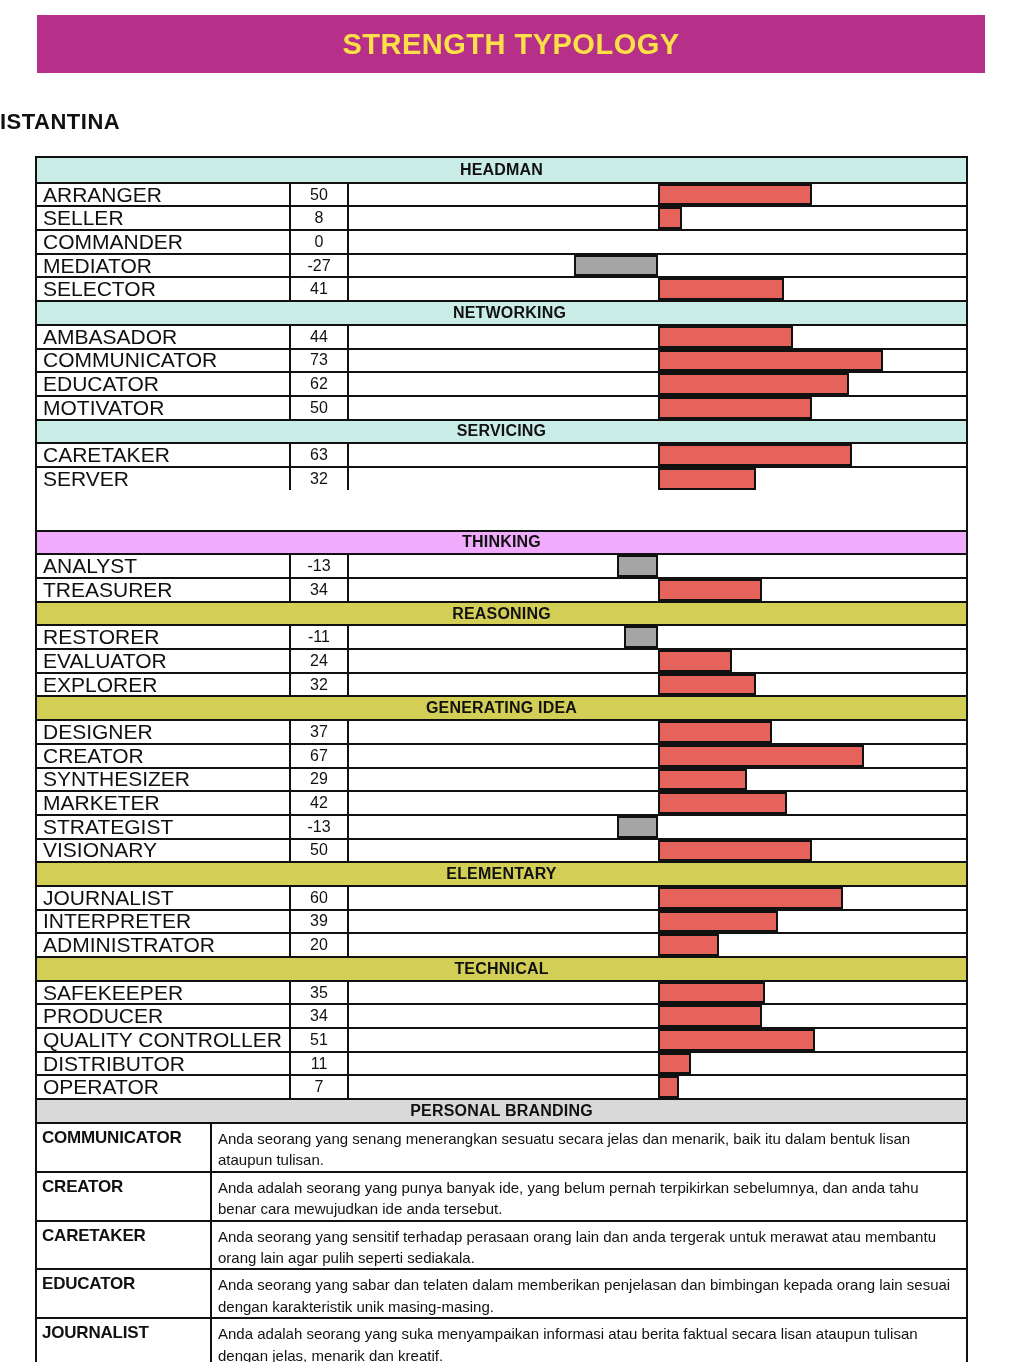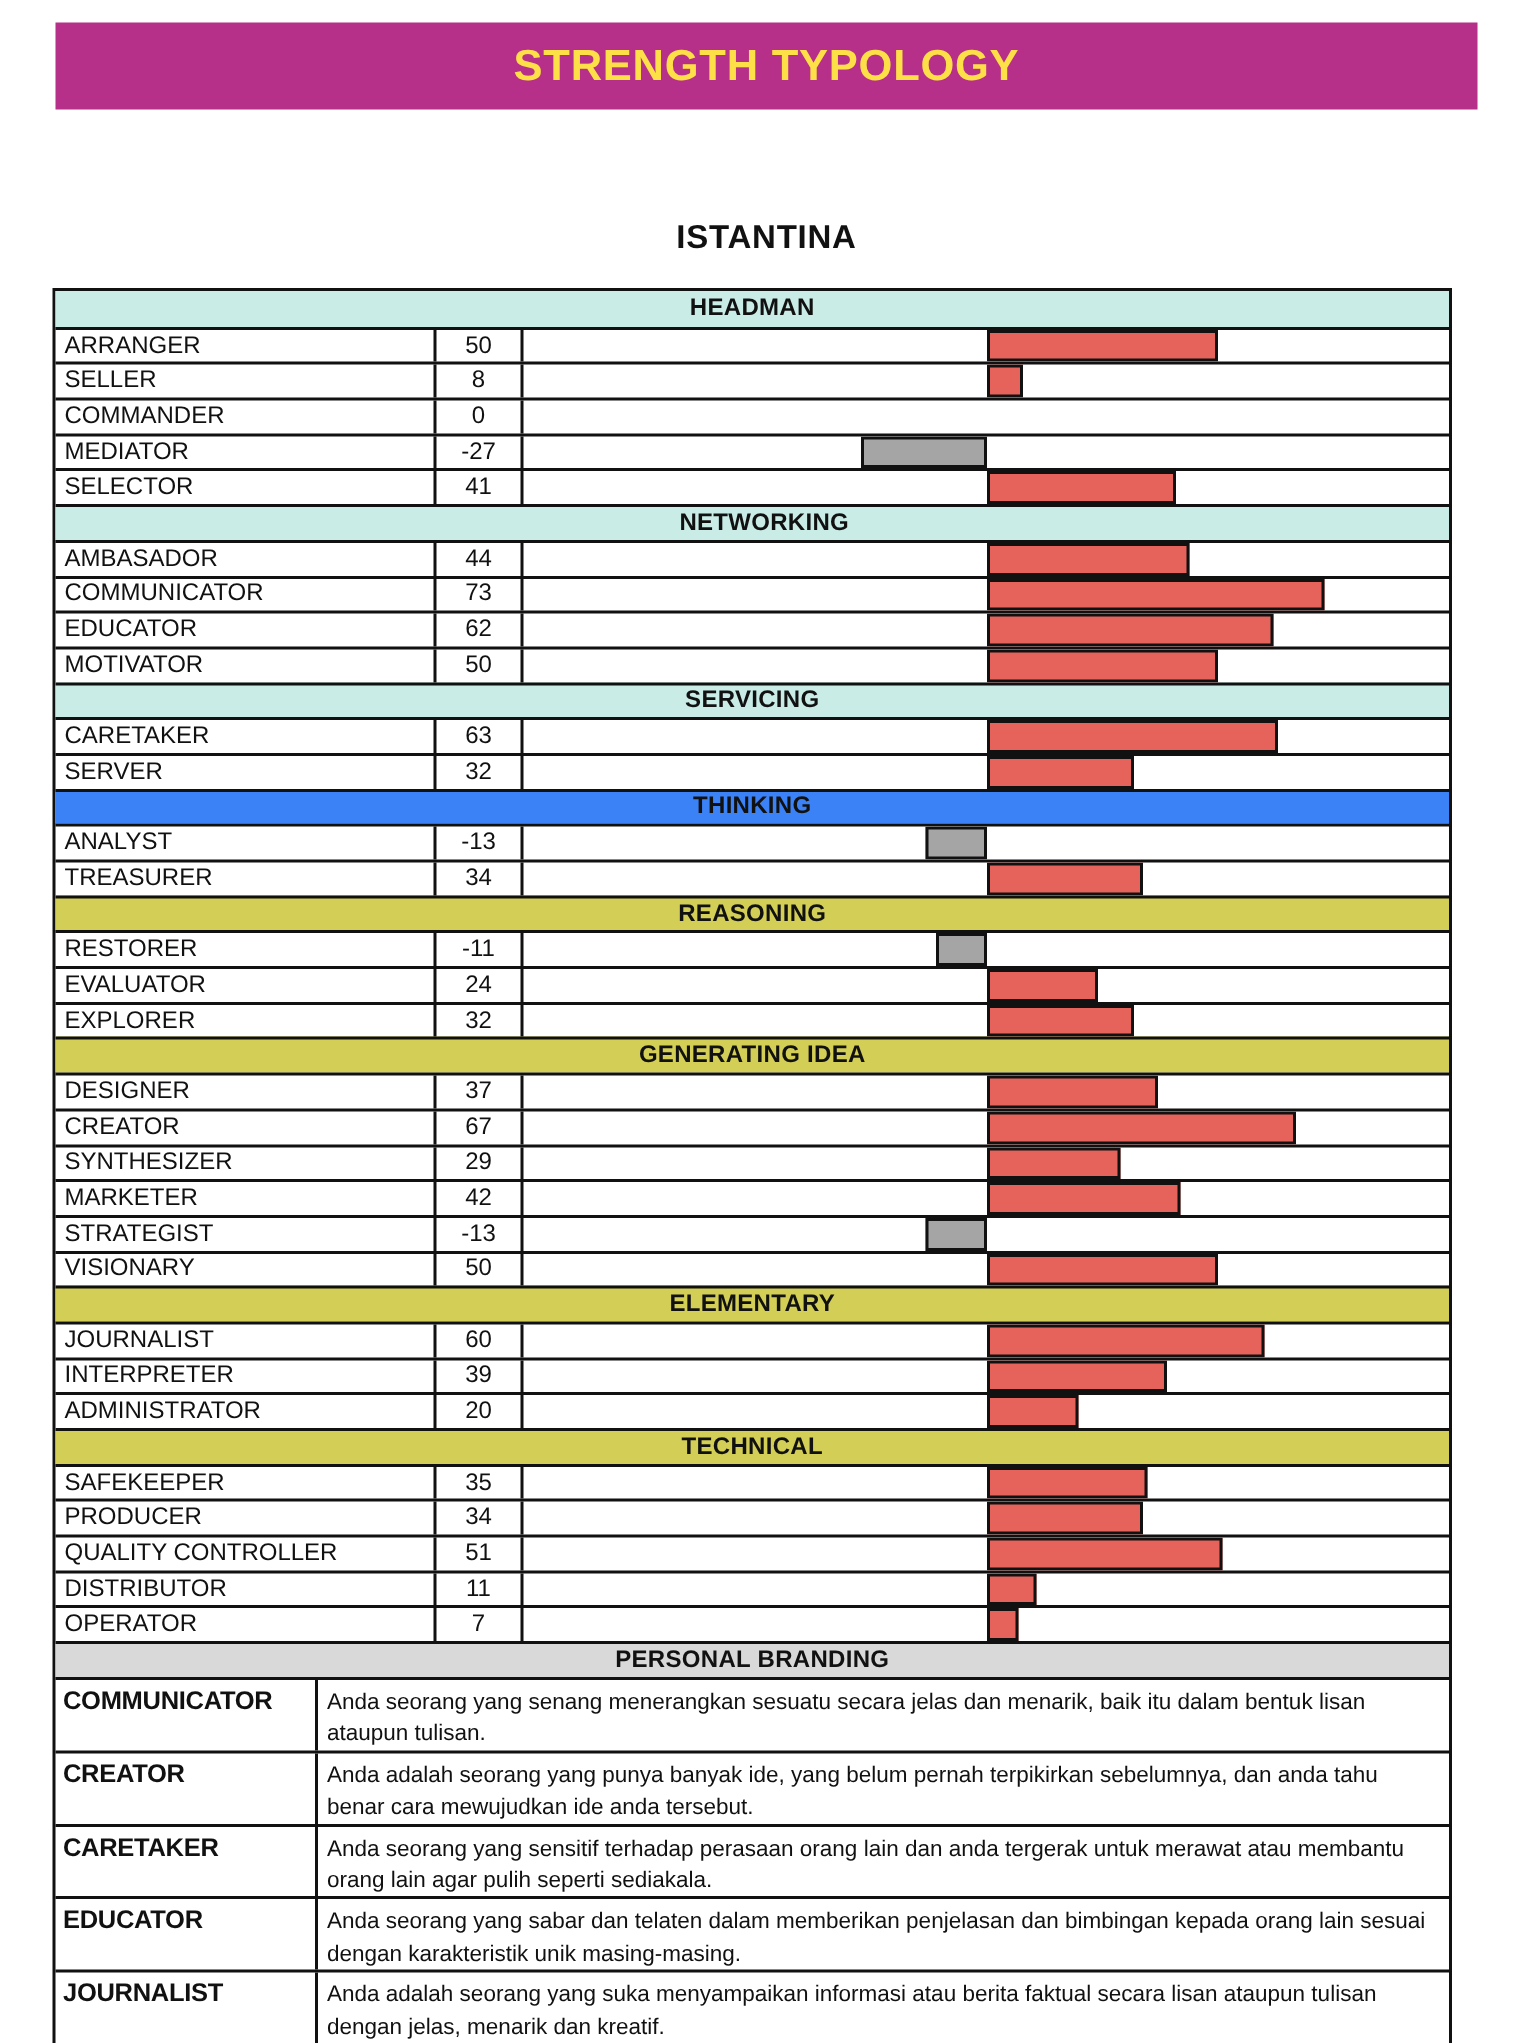--- a/index.html
+++ b/index.html
@@ -9,36 +9,36 @@
     overflow:hidden;
   }
   .banner {
     margin:15px 37px 0 37px; height:58px;
     display:flex; align-items:center; justify-content:center;
   }
   .banner-title {
     color:#fde047; font-size:29px; font-weight:700; letter-spacing:0.5px;
   }
   .person {
-    margin-top:72px; text-align:center;
+    margin-top:36px; 
     font-size:22px; font-weight:700; letter-spacing:0.5px; height:25px;
   }
   .table {
     margin:22px 0 0 35px; width:933px;
     border:2px solid #111; box-sizing:border-box; background:#fff;
   }
   .t-row { display:flex; height:23.7px; box-sizing:border-box; align-items:stretch; }
   .t-row + .t-row { border-top:2px solid #111; }
   .section-row {
     justify-content:center; align-items:center;
     font-weight:700; font-size:16px; letter-spacing:0.2px;
   }
   .c-name {
     width:254px; border-right:2px solid #111; box-sizing:border-box;
-    display:flex; align-items:center; padding-left:6px; font-size:16px;
+    display:flex; align-items:center; padding-left:6px; font-size:21px;
     white-space:nowrap; overflow:hidden;
   }
   .c-value {
     width:58px; border-right:2px solid #111; box-sizing:border-box;
     display:flex; align-items:center; justify-content:center; font-size:16px;
   }
   .c-bar { flex:1; position:relative; overflow:hidden; }
   .bar { position:absolute; top:0; bottom:0; box-sizing:border-box; border:2px solid #111; }
   .bar.pos { left:50%; }
   .bar.neg { right:50%; }
@@ -131,21 +131,21 @@
           <div class="bar pos" style="width: 31.5%; background: rgb(230, 99, 92);"></div>
         </div>
       </div>
       <div class="t-row">
         <div class="c-name">SERVER</div>
         <div class="c-value">32</div>
         <div class="c-bar">
           <div class="bar pos" style="width: 16%; background: rgb(230, 99, 92);"></div>
         </div>
       </div>
-      <div class="t-row section-row" style="background: #3b82f6;">THINKING</div>
+      <div class="t-row section-row" style="background: #f0abfc; margin-top: 40px;">THINKING</div>
       <div class="t-row">
         <div class="c-name">ANALYST</div>
         <div class="c-value">-13</div>
         <div class="c-bar">
           <div class="bar neg" style="width: 6.5%; background: rgb(165, 165, 165);"></div>
         </div>
       </div>
       <div class="t-row">
         <div class="c-name">TREASURER</div>
         <div class="c-value">34</div>

